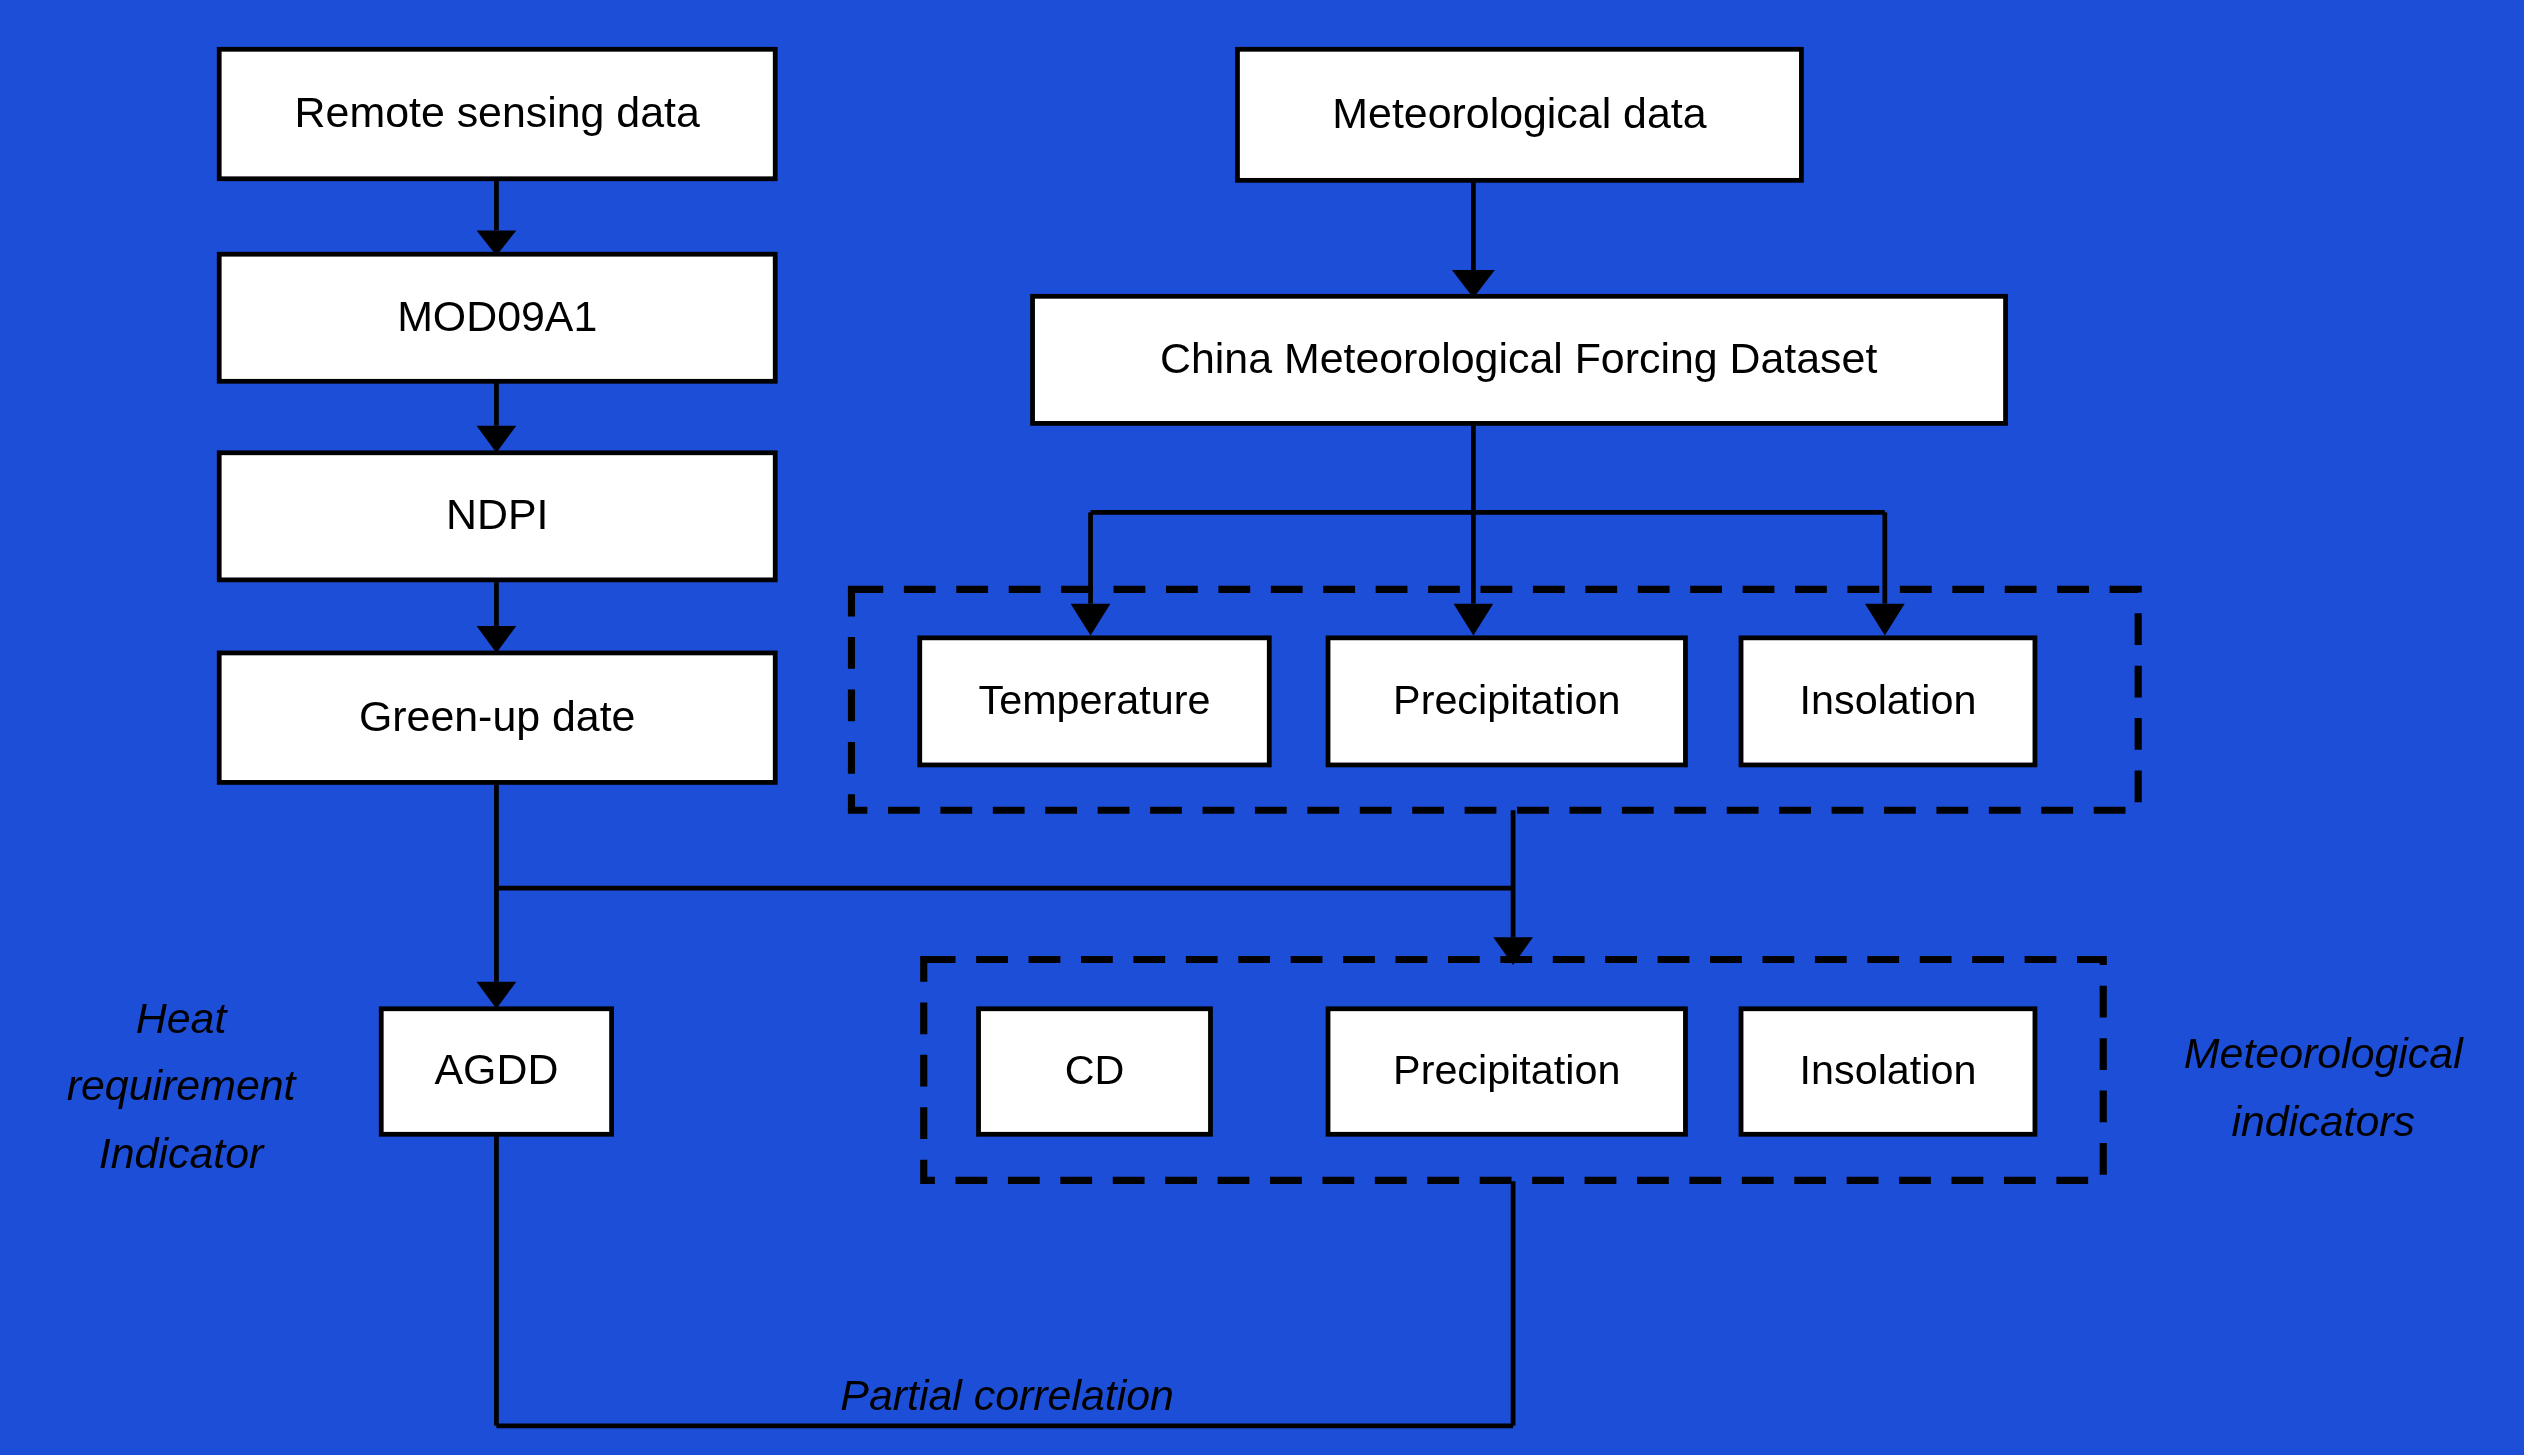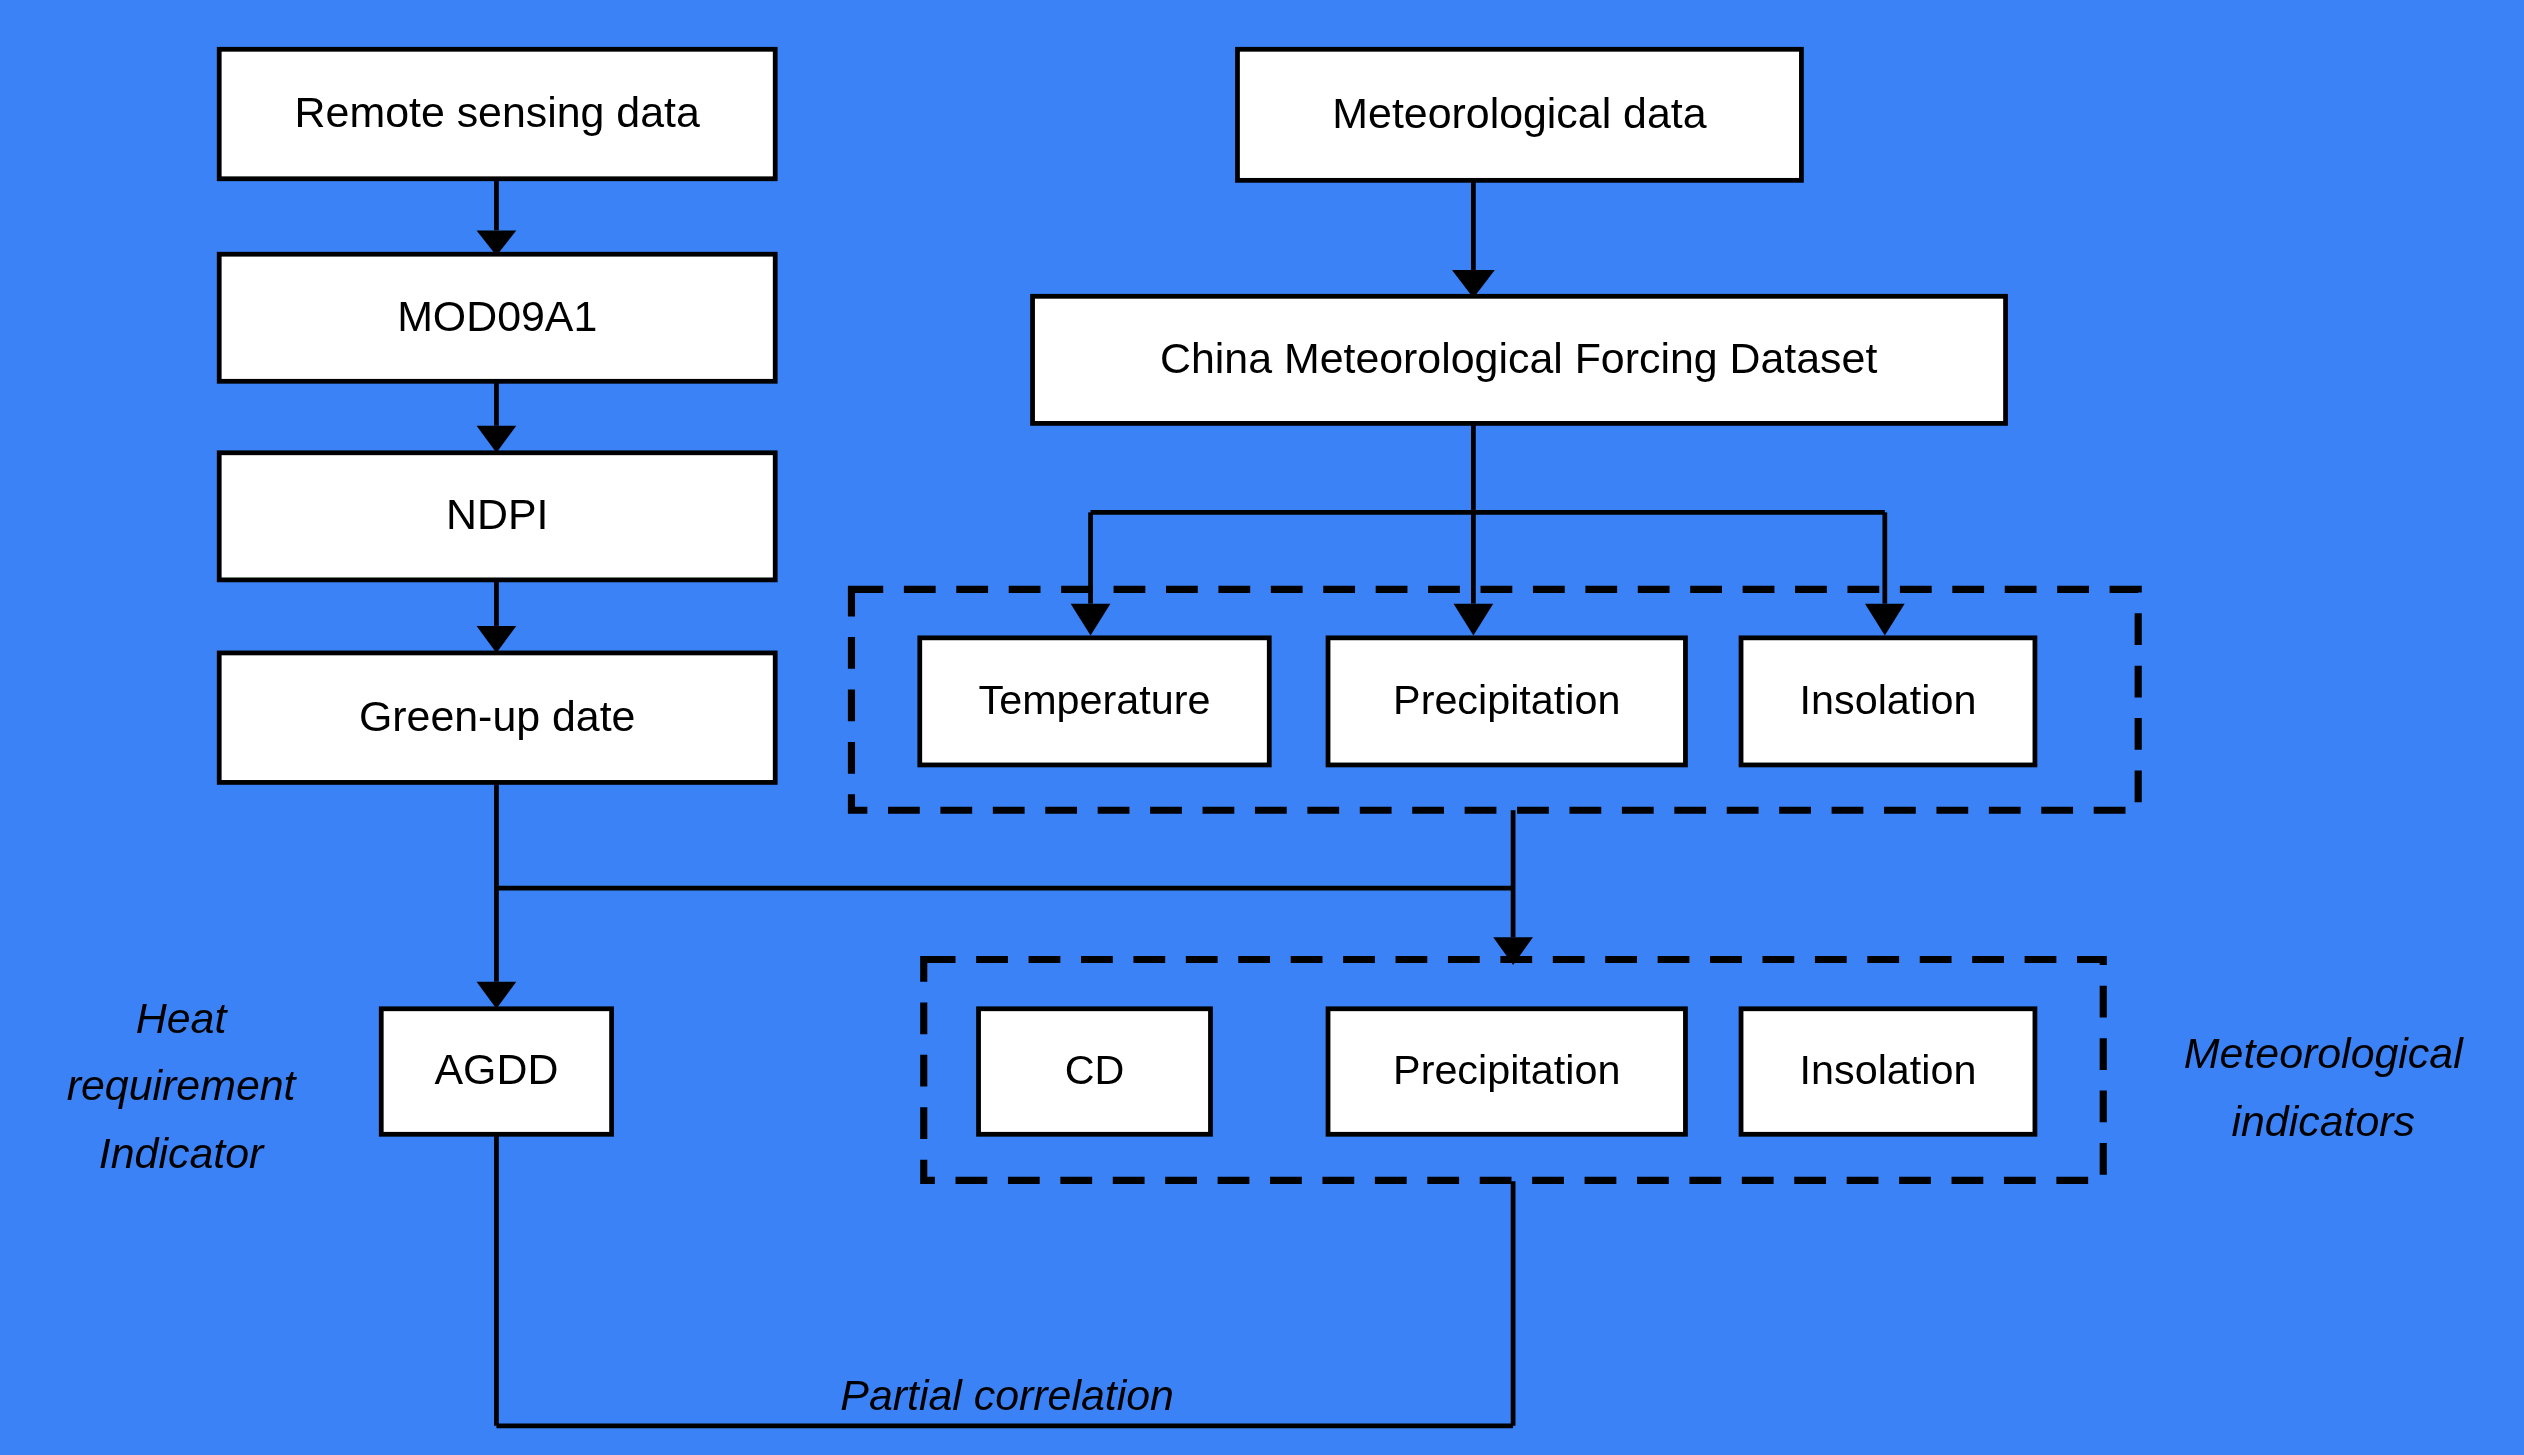--- a/index.html
+++ b/index.html
@@ -7,21 +7,21 @@
     padding: 0;
     background: #ffffff;
   }
   body {
     font-family: "Liberation Sans", sans-serif;
   }
   #canvas {
     position: relative;
     width: 2525px;
     height: 1456px;
-    background: #3b82f6;
+    background: #1d4ed8;
     overflow: hidden;
   }
   svg.flow {
     position: absolute;
     left: 0;
     top: 0;
     width: 2525px;
     height: 1456px;
   }
   .node-rect {

